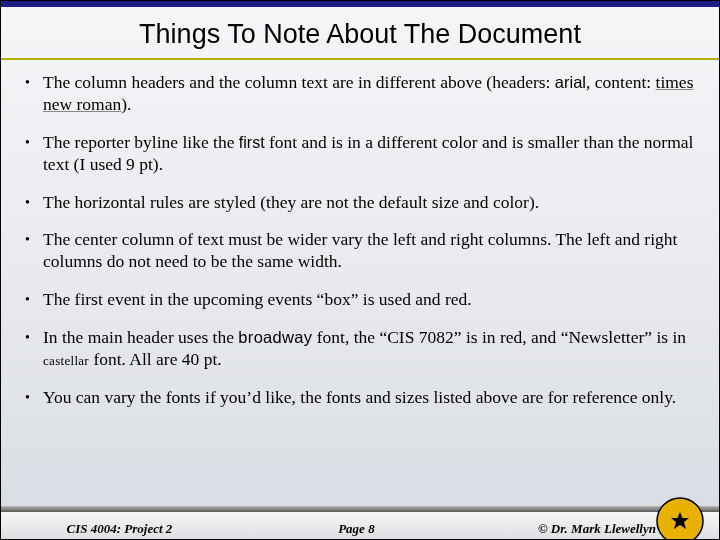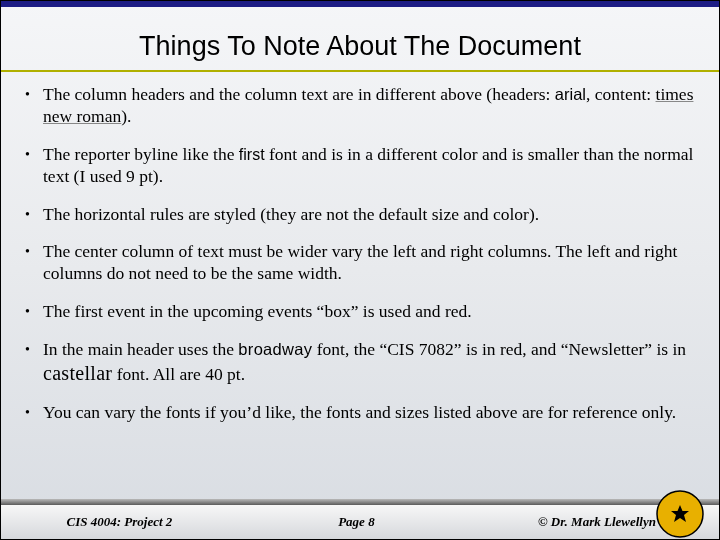--- a/index.html
+++ b/index.html
@@ -13,21 +13,21 @@
         #d8dce2 100%);
     position: relative;
     border: 1px solid #000;
   }
   .top-bar { height: 6px; background: #1d1d85; }
   .title {
     text-align: center;
     font-family: Arial, Helvetica, sans-serif;
     font-size: 27px;
     color: #000;
-    margin-top: 24px;
+    margin-top: 12px;
     margin-bottom: 8px;
     font-weight: 400;
   }
   .underline { height: 2px; background: #b0b000; margin: 0 0 12px 0; }
   .content {
     padding: 0 24px 0 40px;
   }
   .bullet-item {
     display: flex;
     align-items: flex-start;
@@ -41,25 +41,25 @@
     flex-shrink: 0;
     margin-left: -16px;
     font-size: 14px;
     padding-top: 2px;
   }
   .bullet-text { flex: 1; }
   .ft-arial { font-family: Arial, sans-serif; font-size: 16.5px; }
   .ft-times { font-family: "Times New Roman", serif; text-decoration: underline; text-decoration-color: #888; }
   .ft-vrinda { font-family: "Segoe UI", Tahoma, sans-serif; font-size: 16px; }
   .ft-broadway { font-family: "Arial Black", Arial, sans-serif; font-size: 16.5px; letter-spacing: 0.3px; }
-  .ft-castellar { font-family: "Copperplate", "Palatino Linotype", serif; font-size: 20px; letter-spacing: 0.3px; }
+  .ft-castellar { font-family: "Copperplate", "Palatino Linotype", serif; font-size: 13px; letter-spacing: 0.3px; }
   .footer {
     position: absolute;
     left: 0; right: 0; bottom: 0;
-    height: 40px;
+    height: 33px;
   }
   .footer-bar {
     height: 6px;
     background: linear-gradient(to bottom, #b9b9b9, #5a5a5a);
   }
   .footer-row {
     display: flex;
     align-items: center;
     height: 34px;
     background: linear-gradient(to bottom, #f7f7f7, #d6d8dc);

